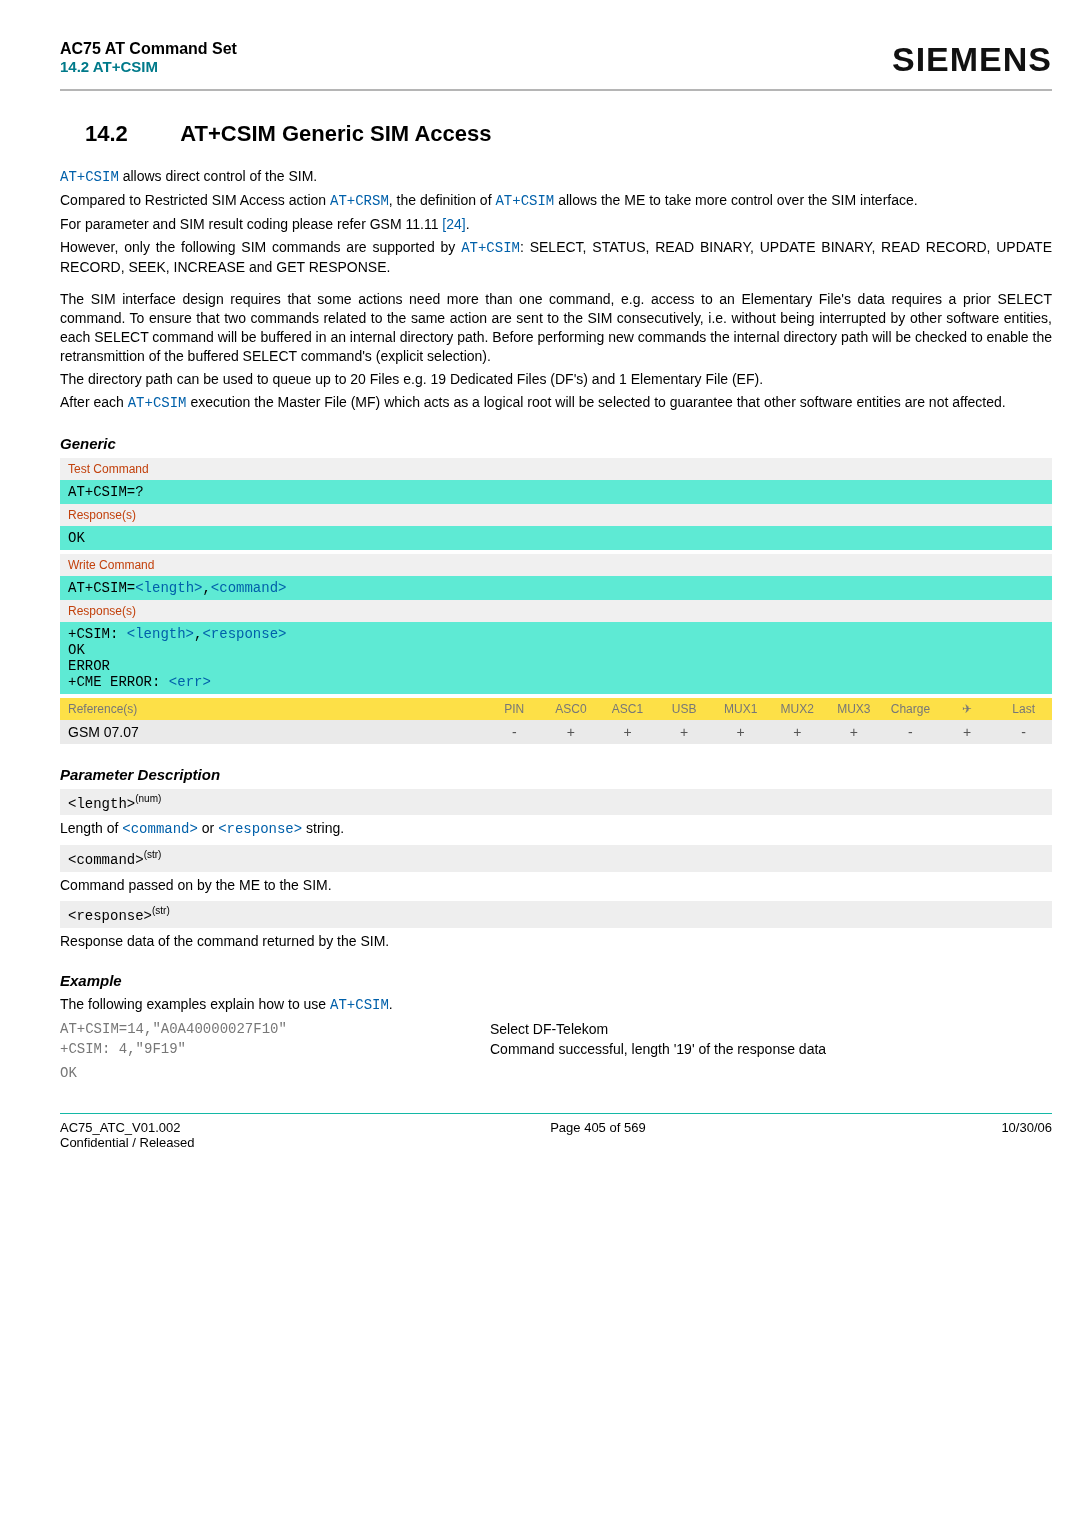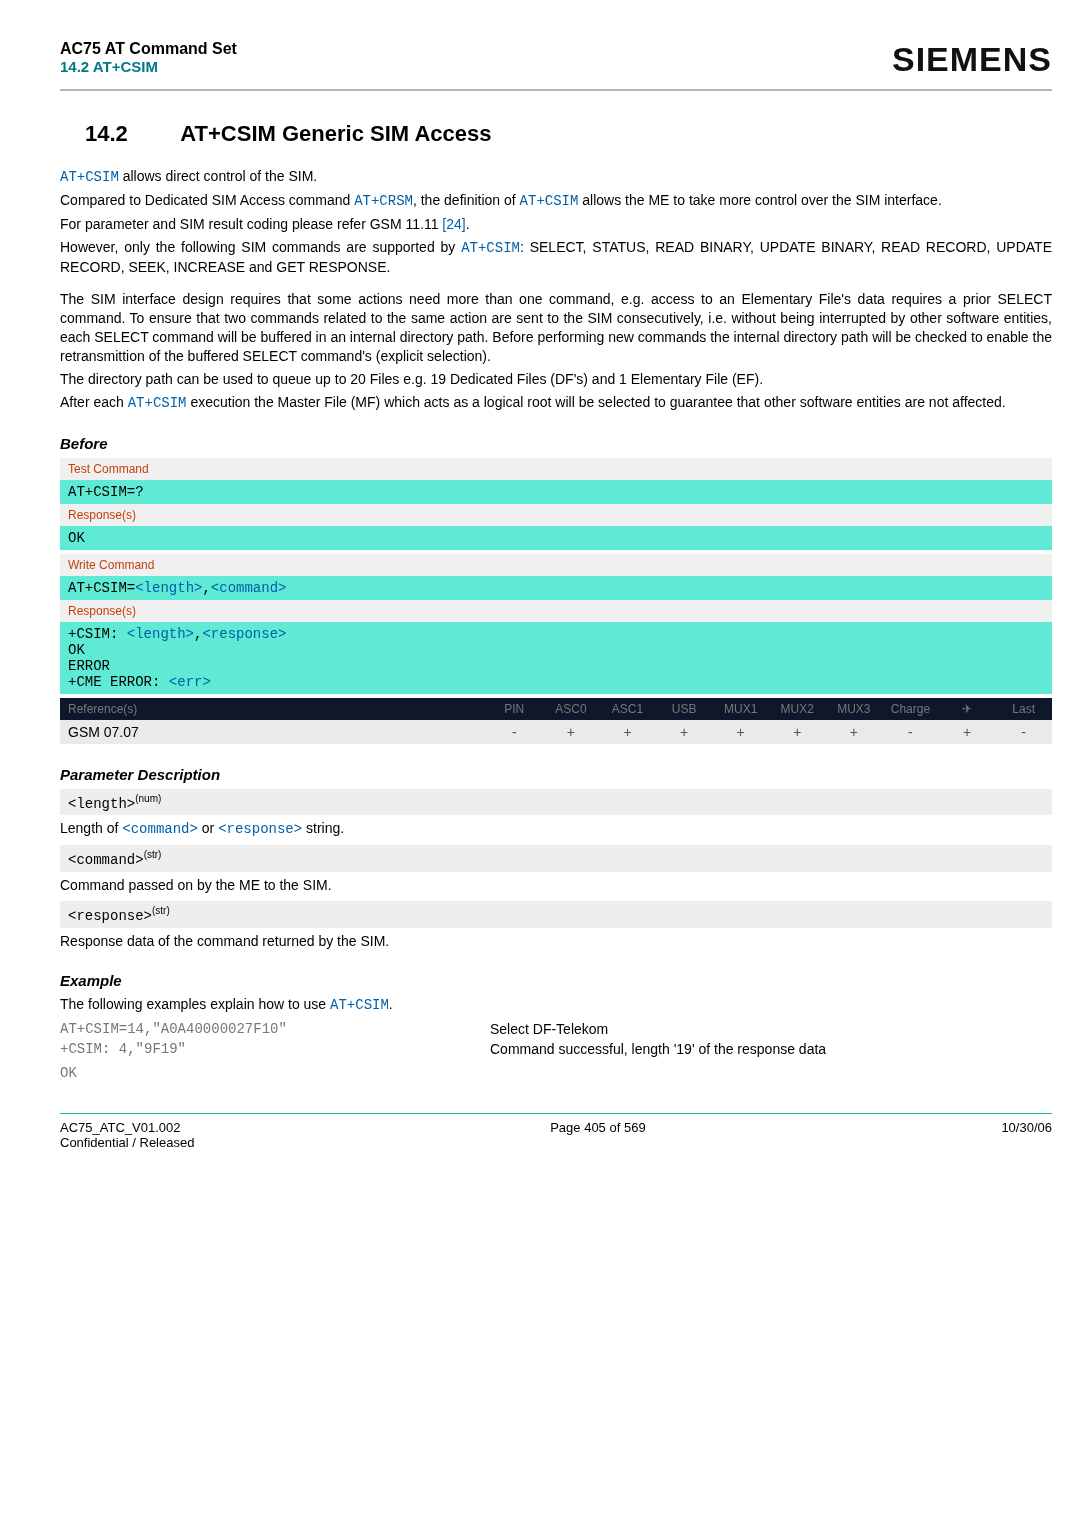--- a/index.html
+++ b/index.html
@@ -81,21 +81,21 @@
     font-family: "Courier New", monospace;
     font-size: 14px;
     padding: 4px 8px;
   }
   .syntax-sep {
     height: 2px;
     background: #fff;
   }
   .ref-row {
     display: flex;
-    background: #0f172a;
+    background: #fde047;
     font-size: 12px;
     color: #777;
   }
   .ref-row .left { flex: 0 0 410px; padding: 4px 8px; }
   .ref-row .cols { flex: 1; display: flex; }
   .ref-row .cols span { flex: 1; text-align: center; padding: 4px 0; }
   .ref-row2 {
     display: flex;
     background: #eaeaea;
     font-size: 14px;
@@ -150,35 +150,35 @@
 
 <h2 class="section-title">
   <span class="num">14.2</span>
   <span>AT+CSIM   Generic SIM Access</span>
 </h2>
 
 <p>
   <span class="code-inline">AT+CSIM</span><span> allows direct control of the SIM.</span>
 </p>
 <p>
-  <span>Compared to Dedicated SIM Access command </span><span class="code-inline">AT+CRSM</span><span>, the definition of </span><span class="code-inline">AT+CSIM</span><span> allows the ME to take more control over the SIM interface.</span>
+  <span>Compared to Restricted SIM Access action </span><span class="code-inline">AT+CRSM</span><span>, the definition of </span><span class="code-inline">AT+CSIM</span><span> allows the ME to take more control over the SIM interface.</span>
 </p>
 <p>
   <span>For parameter and SIM result coding please refer GSM 11.11 </span><span class="link-blue">[24]</span><span>.</span>
 </p>
 <p>
   <span>However, only the following SIM commands are supported by </span><span class="code-inline">AT+CSIM</span><span>: SELECT, STATUS, READ BINARY, UPDATE BINARY, READ RECORD, UPDATE RECORD, SEEK, INCREASE and GET RESPONSE.</span>
 </p>
 <p style="margin-top:14px;">The SIM interface design requires that some actions need more than one command, e.g. access to an Elementary File's data requires a prior SELECT command. To ensure that two commands related to the same action are sent to the SIM consecutively, i.e. without being interrupted by other software entities, each SELECT command will be buffered in an internal directory path. Before performing new commands the internal directory path will be checked to enable the retransmittion of the buffered SELECT command's (explicit selection).</p>
 <p>The directory path can be used to queue up to 20 Files e.g. 19 Dedicated Files (DF's) and 1 Elementary File (EF).</p>
 <p>
   <span>After each </span><span class="code-inline">AT+CSIM</span><span> execution the Master File (MF) which acts as a logical root will be selected to guarantee that other software entities are not affected.</span>
 </p>
 
-<div class="subhead">Before</div>
+<div class="subhead">Generic</div>
 
 <div class="syntax-block">
   <div class="syntax-label">Test Command</div>
   <div class="syntax-mono">AT+CSIM=?</div>
   <div class="syntax-label">Response(s)</div>
   <div class="syntax-mono">OK</div>
 </div>
 <div class="syntax-sep"></div>
 <div class="syntax-block">
   <div class="syntax-label">Write Command</div>

